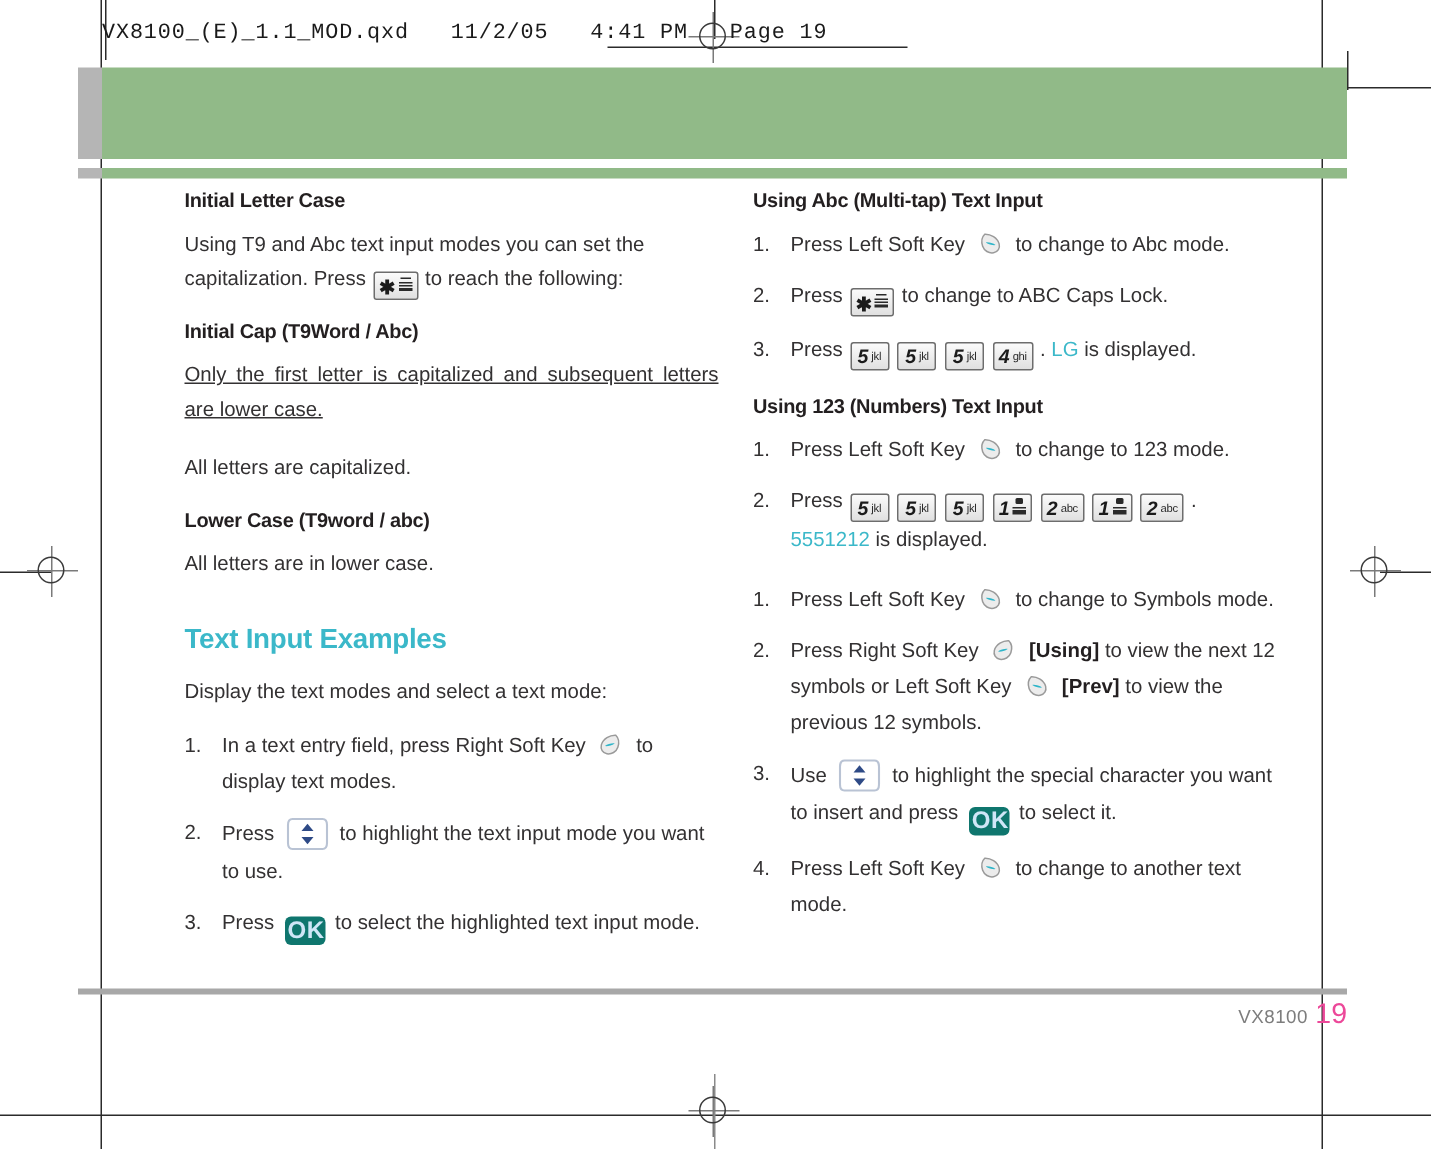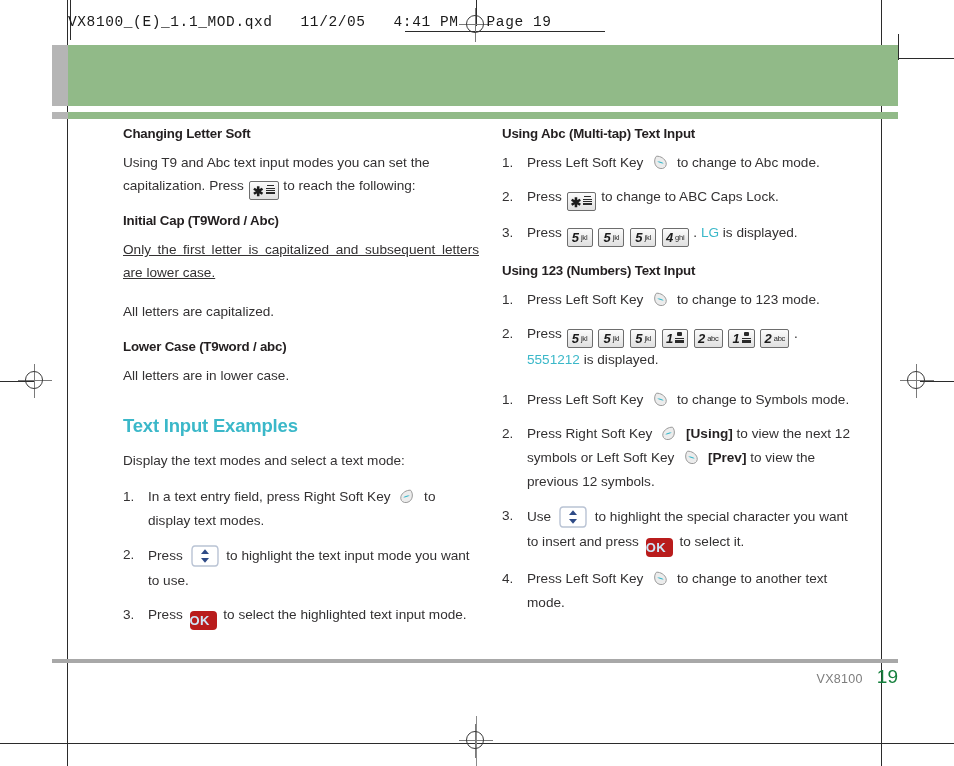--- a/index.html
+++ b/index.html
@@ -343,25 +343,25 @@
   }
   .dpad svg { display: block; }
 
   
   .okkey {
     display: inline-block;
     vertical-align: -6px;
     width: 27px;
     height: 19px;
     margin: 0 3px;
-    background: #b91c1c;
+    background: #0f766e;
     border-radius: 4px;
-    text-align: left;
+    text-align: right;
     line-height: 19px;
-    font-size: 13px;
+    font-size: 16px;
     font-weight: bold;
     color: #cfe6f7;
     letter-spacing: 0.4px;
   }
 
   
   .footer-rule {
     position: absolute;
     left: 52px;
     top: 659px;
@@ -376,22 +376,22 @@
     width: 846px;
     text-align: right;
   }
   .footer .model {
     font-size: 12.5px;
     color: #7d7d7d;
     letter-spacing: 0.3px;
   }
   .footer .pageno {
     font-size: 19px;
-    color: #15803d;
-    margin-left: 14px;
+    color: #ec4899;
+    margin-left: 5px;
     letter-spacing: 0;
   }
 </style>
 </head>
 <body>
 
 <div class="page-vline-left"></div>
 <div class="page-vline-right"></div>
 <div class="rule-bottom"></div>
 <div class="rule-top"></div>
@@ -432,21 +432,21 @@
 </div>
 <div class="band-strip">
   <div class="s-tab"></div>
   <div class="s-main"></div>
 </div>
 
 <div class="content">
 
   <div class="col col-left">
 
-    <h3 class="sec">Changing Letter Soft</h3>
+    <h3 class="sec">Initial Letter Case</h3>
     <p class="body tight">
       <span>Using T9 and Abc text input modes you can set the</span>
       <span>capitalization. Press</span>
       <span class="keycap star"><span class="kd">✱</span><span class="shift-glyph"><i class="b1"></i><i class="b2"></i><i class="b3"></i><i class="b4"></i></span></span>
       <span>to reach the following:</span>
     </p>
 
     <h3 class="sec">Initial Cap (T9Word / Abc)</h3>
     <p class="body justify">Only the first letter is capitalized and subsequent letters are lower case.</p>
 

